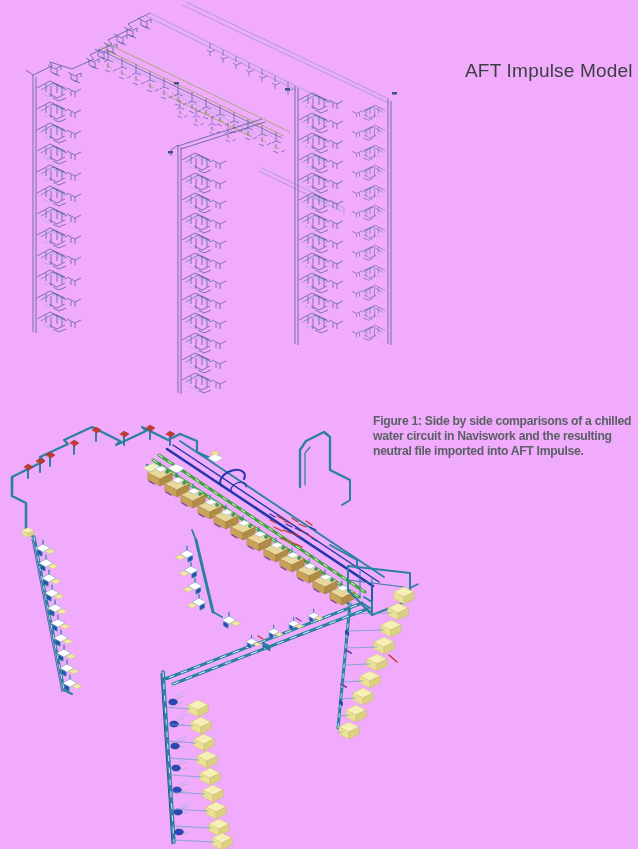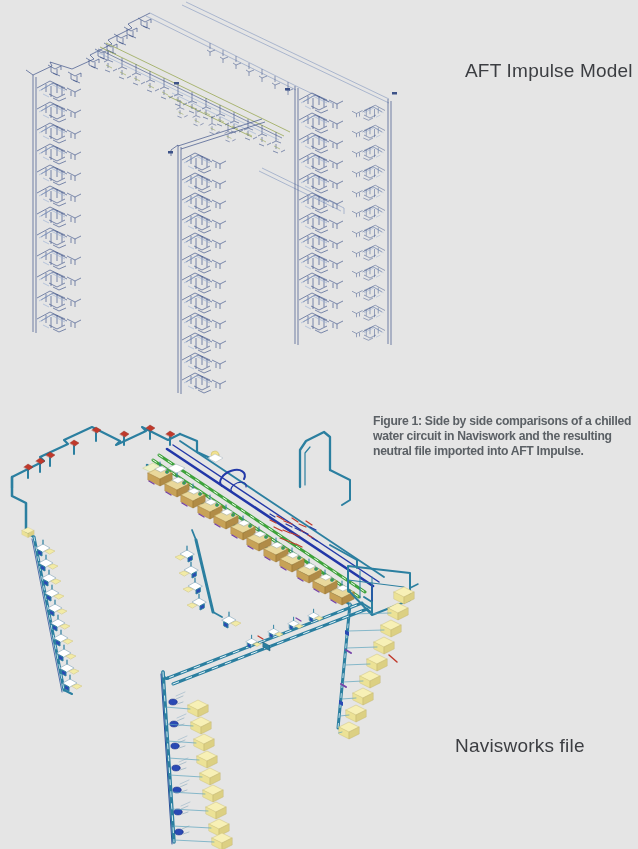--- a/index.html
+++ b/index.html
@@ -1,16 +1,16 @@
 <!DOCTYPE html>
 <html><head>
 <meta charset="utf-8">
 <style>
   html,body{margin:0;padding:0;background:#ffffff;}
-  #page{position:relative;width:638px;height:849px;background:#e5e5e5;overflow:hidden;
+  #page{position:relative;width:638px;height:849px;background:#f0abfc;overflow:hidden;
         font-family:"Liberation Sans",sans-serif;}
   #scene{position:absolute;left:0;top:0;}
   .figlabel{position:absolute;white-space:nowrap;color:#3c3e42;font-size:19px;letter-spacing:.2px;}
   #aft-label{left:465px;top:60px;}
   #nav-label{left:455px;top:735px;}
   #caption{position:absolute;left:373px;top:414px;width:270px;color:#5b6065;
            font-weight:bold;font-size:12.2px;line-height:15.2px;letter-spacing:-0.3px;}
   #caption span{display:block;white-space:nowrap;}
 </style>
 </head>
@@ -335,14 +335,13 @@
   </svg>
 
   <div id="aft-label" class="figlabel">AFT Impulse Model</div>
 
   <div id="caption">
     <span>Figure 1: Side by side comparisons of a chilled</span>
     <span>water circuit in Naviswork and the resulting</span>
     <span>neutral file imported into AFT Impulse.</span>
   </div>
 
-  <div id="nav-label" class="figlabel">Navisworks file</div>
 </div>
 
 </body></html>

